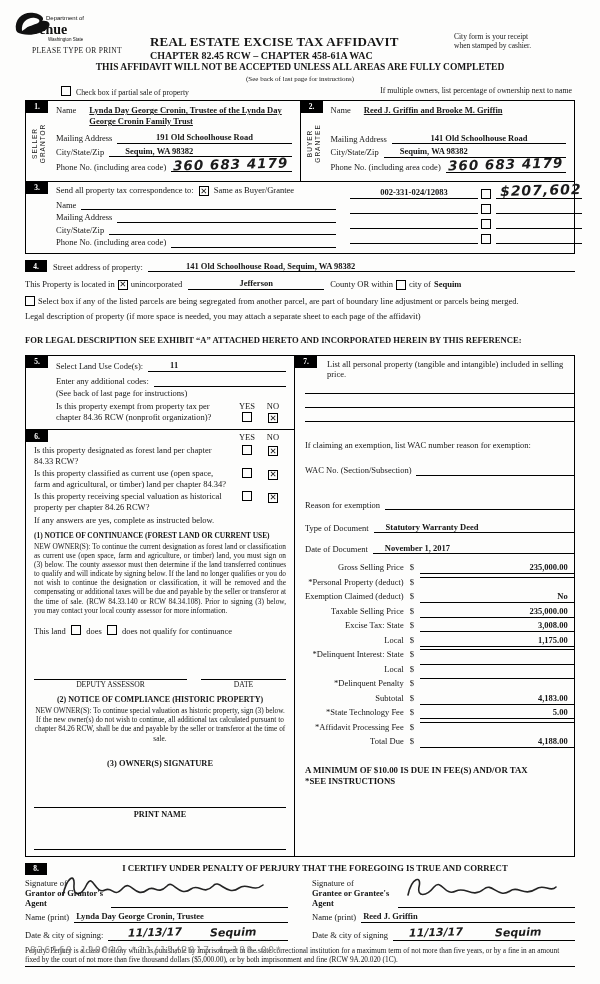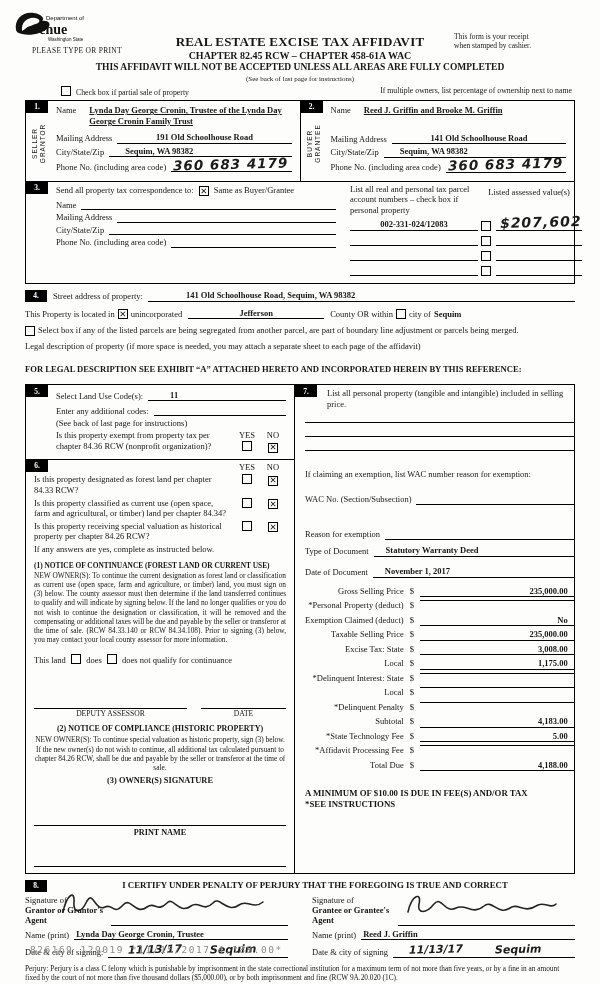--- a/index.html
+++ b/index.html
@@ -5,21 +5,21 @@
   html,body{margin:0;padding:0;background:#e8e8e8;}
   .page{position:relative;width:600px;height:984px;background:#fdfdfc;color:#161616;
         font-family:"Liberation Serif",serif;font-size:8.5px;line-height:1.25;overflow:hidden;margin:0 auto;}
   .b{font-weight:bold}
   .c{text-align:center}
   
   .hdr{position:relative;height:86px}
   .logo{position:absolute;left:12px;top:8px;width:110px;height:36px}
   .logo svg{display:block}
   .please{position:absolute;left:32px;top:46px;font-size:7.5px;letter-spacing:.3px}
-  .titleblk{position:absolute;left:150px;top:34px;width:300px;text-align:center}
+  .titleblk{position:absolute;left:150px;top:34px;width:300px;}
   .title{font-size:13px;font-weight:bold;letter-spacing:.2px}
   .subtitle{font-size:10px;font-weight:bold}
   .receipt{position:absolute;right:28px;top:32px;width:118px;font-size:7.5px;white-space:pre-line}
   .warn{position:absolute;left:0;top:62px;width:100%;text-align:center;font-size:9.5px;font-weight:bold}
   .seeback{position:absolute;left:0;top:75px;width:100%;text-align:center;font-size:7px}
   
   .cb{display:inline-flex;width:8px;height:8px;border:1px solid #000;margin:0 3px;vertical-align:-1px;
       align-items:center;justify-content:center;font-family:"DejaVu Sans",sans-serif;
       font-size:8.5px;line-height:7px;font-weight:bold;flex:0 0 auto}
   
@@ -103,21 +103,21 @@
         <text x="34" y="12" font-size="6" font-family="Liberation Sans,sans-serif" fill="#111">Department of</text>
         <text x="14" y="26" font-size="14" font-weight="bold" font-family="Liberation Serif,serif" fill="#111">evenue</text>
         <text x="36" y="33" font-size="4.5" font-family="Liberation Sans,sans-serif" fill="#111">Washington State</text>
       </svg>
     </div>
     <div class="please">PLEASE TYPE OR PRINT</div>
     <div class="titleblk">
       <div class="title">REAL ESTATE EXCISE TAX AFFIDAVIT</div>
       <div class="subtitle">CHAPTER 82.45 RCW – CHAPTER 458-61A WAC</div>
     </div>
-    <div class="receipt">This form is your receipt
+    <div class="receipt">City form is your receipt
 when stamped by cashier.</div>
     <div class="warn">THIS AFFIDAVIT WILL NOT BE ACCEPTED UNLESS ALL AREAS ARE FULLY COMPLETED</div>
     <div class="seeback">(See back of last page for instructions)</div>
   </div>
 
   <div class="toprow">
     <div>
       <span class="cb"></span>
       <span>Check box if partial sale of property</span>
     </div>
@@ -197,24 +197,20 @@
         <div class="frow">
             <span class="flabel">City/State/Zip</span>
             <span class="fill"></span>
           </div>
         <div class="frow">
             <span class="flabel">Phone No. (including area code)</span>
             <span class="fill"></span>
           </div>
       </div>
       <div class="s3r">
-        <div class="s3hdr">
-          <div style="flex:1.15">List all real and personal tax parcel account numbers – check box if personal property</div>
-          <div style="flex:1;text-align:center;padding-top:3px">Listed assessed value(s)</div>
-        </div>
         <div class="parcelrow">
           <span class="pfill">002-331-024/12083</span>
           <span class="cb"></span>
           <span class="afill"><span class="hand big" style="font-size:14px">$207,602</span></span>
         </div>
         <div class="parcelrow">
           <span class="pfill"></span>
           <span class="cb"></span>
           <span class="afill"></span>
         </div>
@@ -325,21 +321,21 @@
           <div class="d sigline"></div>
         </div>
         <div class="duolbl">
           <div class="a">DEPUTY ASSESSOR</div>
           <div class="d">DATE</div>
         </div>
 
         <div class="notice-t c" style="font-size:8px">(2) NOTICE OF COMPLIANCE (HISTORIC PROPERTY)</div>
         <div class="notice-b c" style="text-align:center">NEW OWNER(S):  To continue special valuation as historic property, sign (3) below.  If the new owner(s) do not wish to continue, all additional tax calculated pursuant to chapter 84.26 RCW, shall be due and payable by the seller or transferor at the time of sale.</div>
 
-        <div class="c b" style="margin-top:4px;font-size:8.4px">(3)  OWNER(S) SIGNATURE</div>
+        <div class="c b" style="margin-top:16px;font-size:8.4px">(3)  OWNER(S) SIGNATURE</div>
         <div class="sigline" style="margin-top:26px"></div>
         <div class="c b" style="font-size:8.2px;margin-top:2px">PRINT NAME</div>
         <div class="sigline" style="margin-top:16px"></div>
       </div>
     </div>
 
     <div class="col7">
       <div class="num">7.</div>
       <div style="padding-left:22px">List all personal property (tangible and intangible) included in selling price.</div>
       <div class="line3"></div>
@@ -349,21 +345,21 @@
       <div style="margin-top:18px">If claiming an exemption, list WAC number reason for exemption:</div>
 
       <div class="frow" style="margin-top:14px">
         <span class="flabel">WAC No. (Section/Subsection)</span>
         <span class="fill"></span>
       </div>
       <div class="frow" style="margin-top:22px">
         <span class="flabel">Reason for exemption</span>
         <span class="fill"></span>
       </div>
-      <div class="frow" style="margin-top:4px">
+      <div class="frow" style="margin-top:10px">
         <span class="flabel">Type of Document</span>
         <span class="fill"><span class="b" style="padding-left:10px">Statutory Warranty Deed</span></span>
       </div>
       <div class="frow" style="margin-top:8px;margin-bottom:8px">
         <span class="flabel">Date of Document</span>
         <span class="fill"><span class="b" style="padding-left:10px">November 1, 2017</span></span>
       </div>
 
       <div class="mrow">
           <span class="mlab">Gross Selling Price</span>

